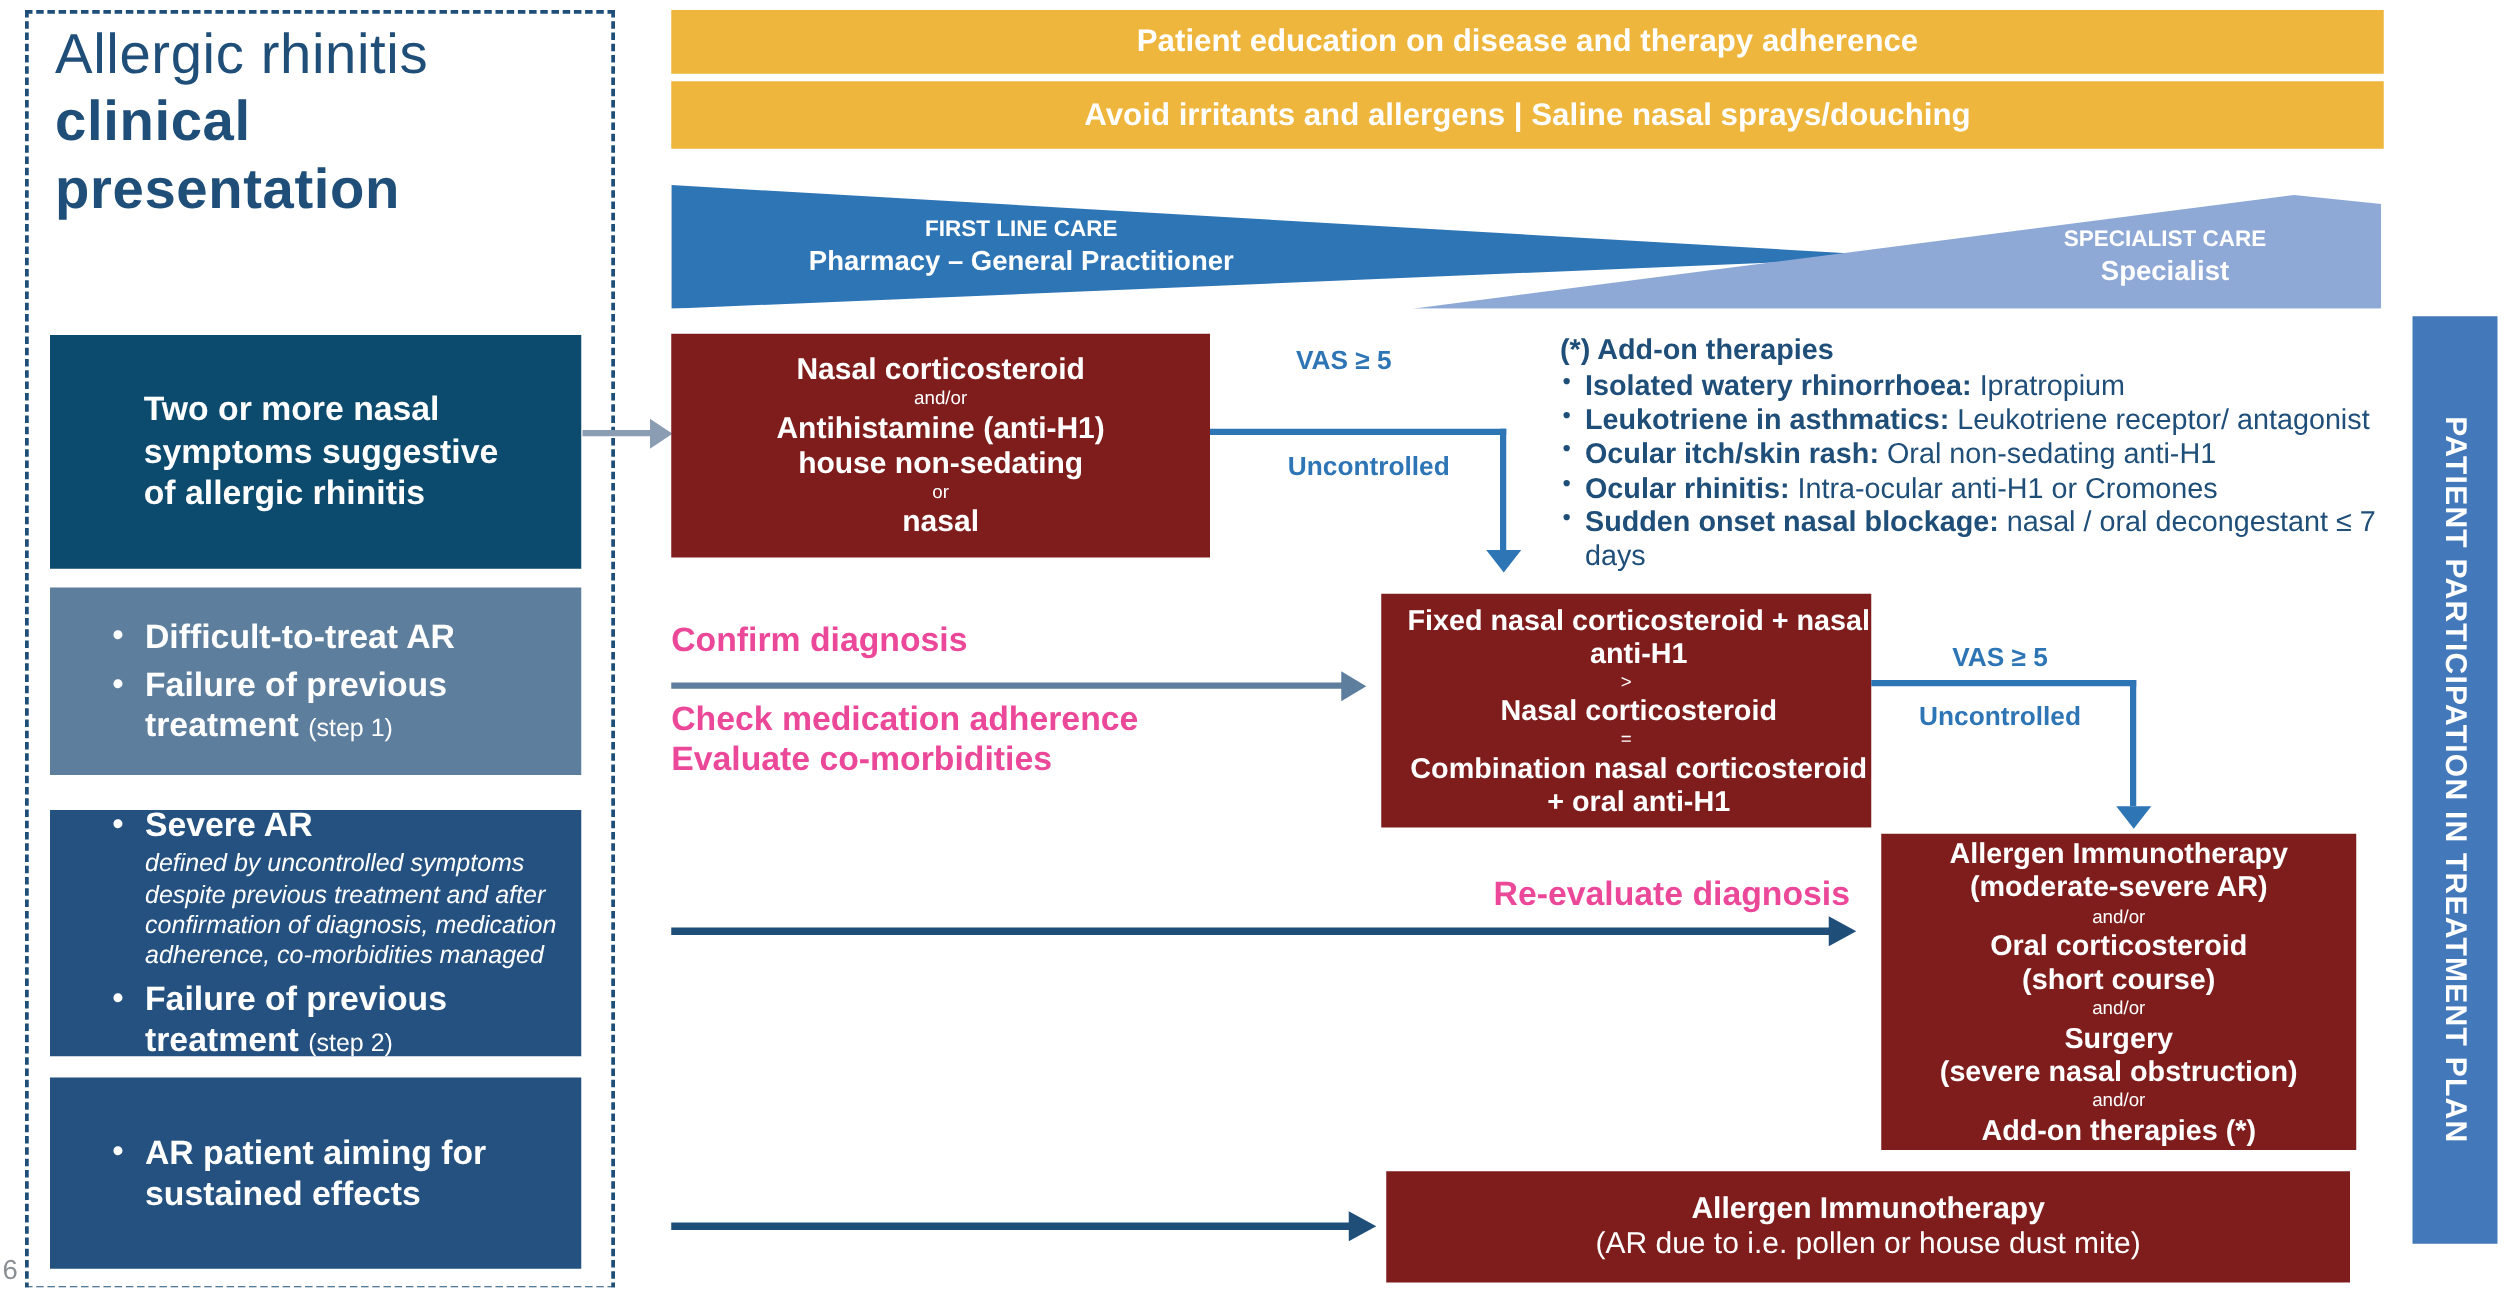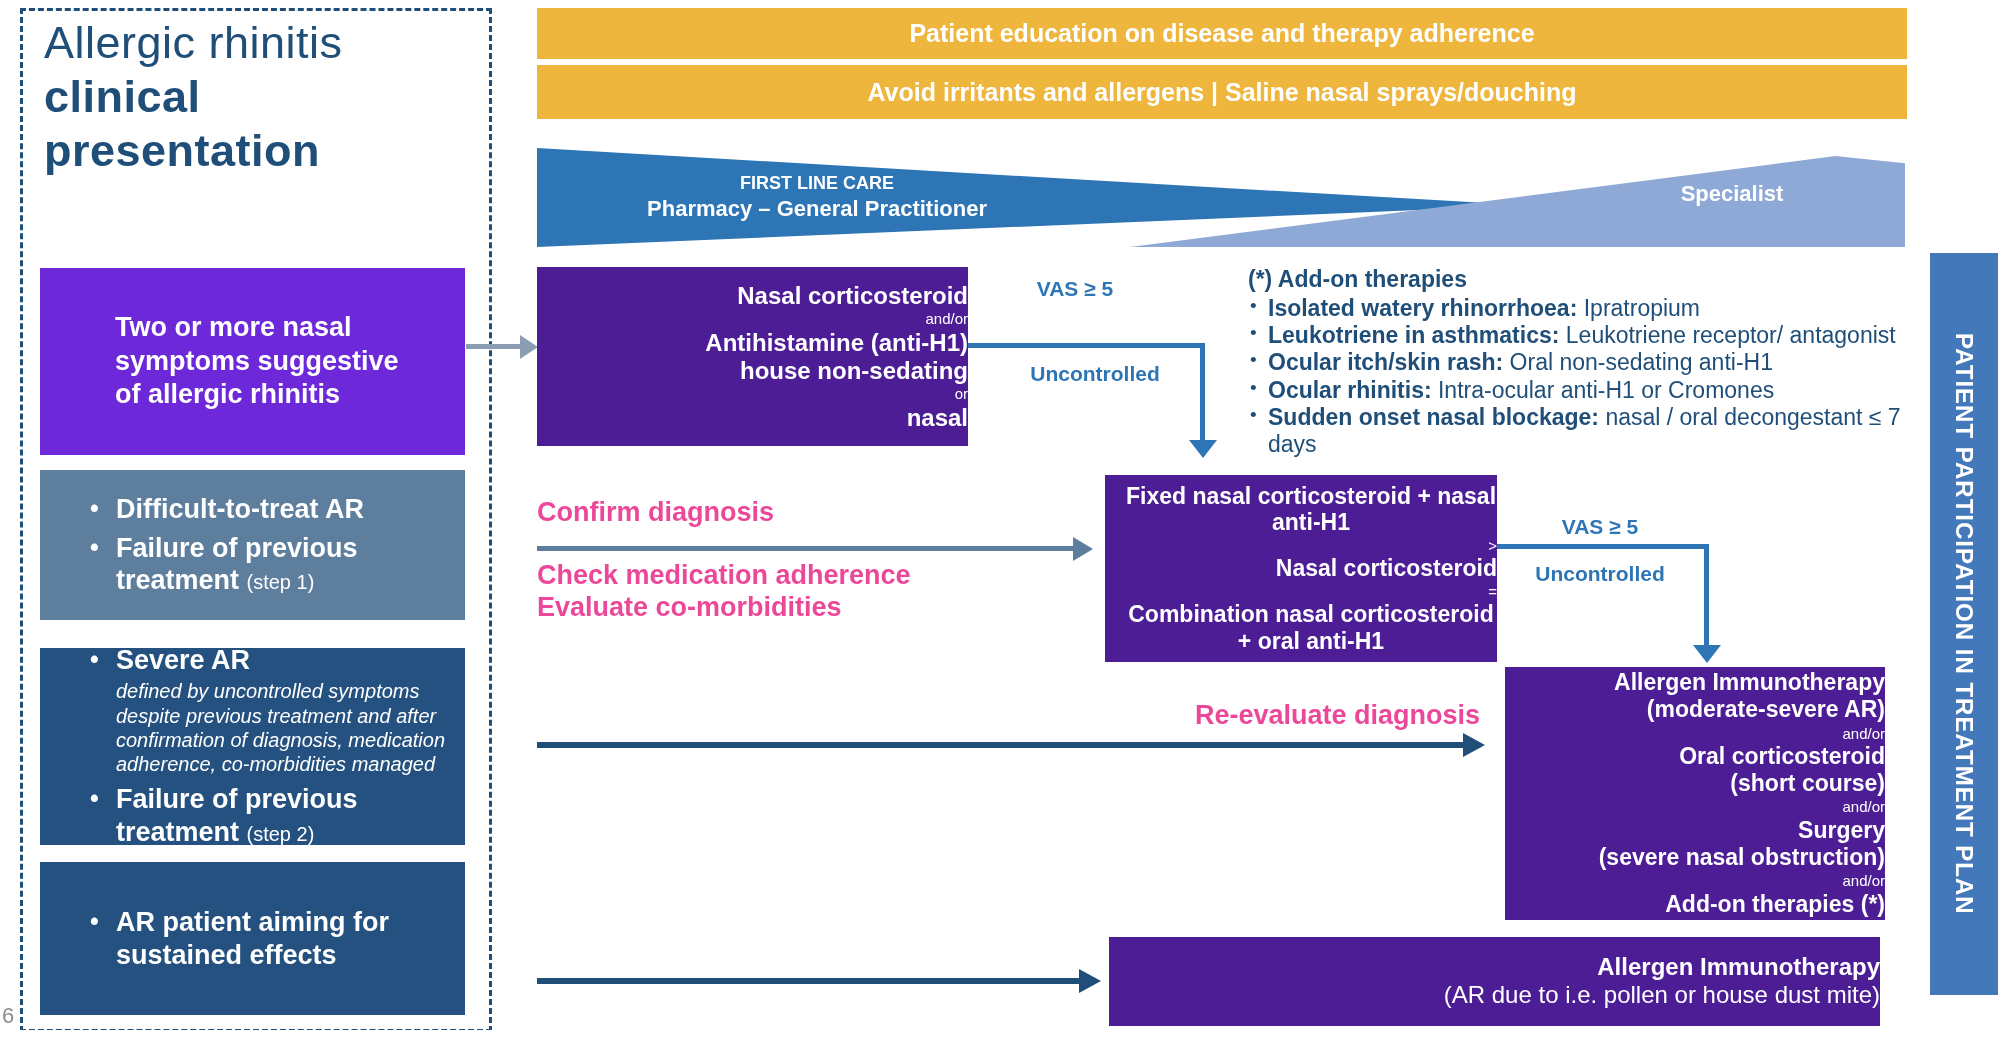--- a/index.html
+++ b/index.html
@@ -9,21 +9,21 @@
 
   
   .dashed-frame { position:absolute; left:20px; top:8px; width:472px; height:1024px;
     border:3px dashed #1F4E79; background:transparent; }
   .main-title { position:absolute; left:44px; top:16px; width:430px; color:#1F4E79;
     font-size:45px; line-height:1.2; letter-spacing:.5px; }
   .main-title .t1 { font-weight:400; }
   .main-title .t2, .main-title .t3 { font-weight:700; }
 
   .lbox { position:absolute; left:40px; width:425px; color:#fff; display:flex; flex-direction:column; justify-content:center; }
-  .lbox-1 { top:268px; height:187px; background:#6d28d9; padding-left:75px; }
+  .lbox-1 { top:268px; height:187px; background:#0c4a6e; padding-left:75px; }
   .lbox-2 { top:470px; height:150px; background:#5E7E9E; padding-left:46px; }
   .lbox-3 { top:648px; height:197px; background:#24517F; padding-left:46px; }
   .lbox-4 { top:862px; height:153px; background:#24517F; padding-left:46px; }
   .lbox .plain { font-weight:700; font-size:27px; line-height:1.25; width:310px; }
   .bullet-item { position:relative; padding-left:30px; font-weight:700; font-size:27px; line-height:1.22; width:360px; margin:3px 0; }
   .bullet-item::before { content:"•"; position:absolute; left:4px; top:0; font-size:25px; }
   .bullet-item .suffix { font-weight:400; font-size:20px; }
   .bullet-item .note { display:block; font-weight:400; font-style:italic; font-size:20px; line-height:1.22; width:340px; margin-top:2px; }
 
   .page-num { position:absolute; left:2px; top:1003px; color:#8a8f94; font-size:22px; }
@@ -40,22 +40,22 @@
     clip-path:polygon(0 0, 100% 58%, 0 100%); }
   .tri-right { position:absolute; left:593px; top:8px; width:775px; height:91px; background:#8FA9D6;
     clip-path:polygon(0 100%, 91% 0, 100% 8%, 100% 100%); }
   .banner-text { position:absolute; color:#fff; text-align:center; }
   .banner-text .bt1 { font-weight:700; font-size:18px; line-height:1.3; }
   .banner-text .bt2 { font-weight:700; font-size:22px; line-height:1.3; }
   .banner-left-text { left:45px; top:24px; width:470px; }
   .banner-right-text { left:1045px; top:32px; width:300px; }
 
   
-  .obox { position:absolute; background:#4c1d95; color:#fff; text-align:center;
-    display:flex; flex-direction:column; justify-content:center;align-items:flex-end; }
+  .obox { position:absolute; background:#7f1d1d; color:#fff; text-align:center;
+    display:flex; flex-direction:column; justify-content:center; }
   .obox .main { font-weight:700; font-size:24px; line-height:1.15; }
   .obox .conn { font-weight:400; font-size:15px; line-height:1.3; }
   .obox-1 { left:537px; top:267px; width:431px; height:179px; }
   .obox-2 { left:1105px; top:475px; width:392px; height:187px; }
   .obox-2 .main { font-size:23px;padding-left:20px; }
   .obox-3 { left:1505px; top:667px; width:380px; height:253px; }
   .obox-3 .main { font-size:23px; line-height:1.18; }
   .obox-ait { left:1109px; top:937px; width:771px; height:89px; }
   .obox-ait .main { font-size:24px; }
   .obox-ait .sub { font-weight:400; font-size:24px; line-height:1.25; }
@@ -134,20 +134,21 @@
   </div>
 
   <div class="banner">
     <div class="tri-left"></div>
     <div class="tri-right"></div>
     <div class="banner-text banner-left-text">
       <div class="bt1">FIRST LINE CARE</div>
       <div class="bt2">Pharmacy – General Practitioner</div>
     </div>
     <div class="banner-text banner-right-text">
+      <div class="bt1">SPECIALIST CARE</div>
       <div class="bt2">Specialist</div>
     </div>
   </div>
 
   <div class="hline c-gray" style="left:466px; top:344px; width:54px; height:5px;"></div>
   <div class="arr-right" style="left:520px; top:335px; border-left:18px solid #8A9DB3;"></div>
 
   <div class="obox obox-1">
     <div class="main">Nasal corticosteroid</div>
     <div class="conn">and/or</div>

